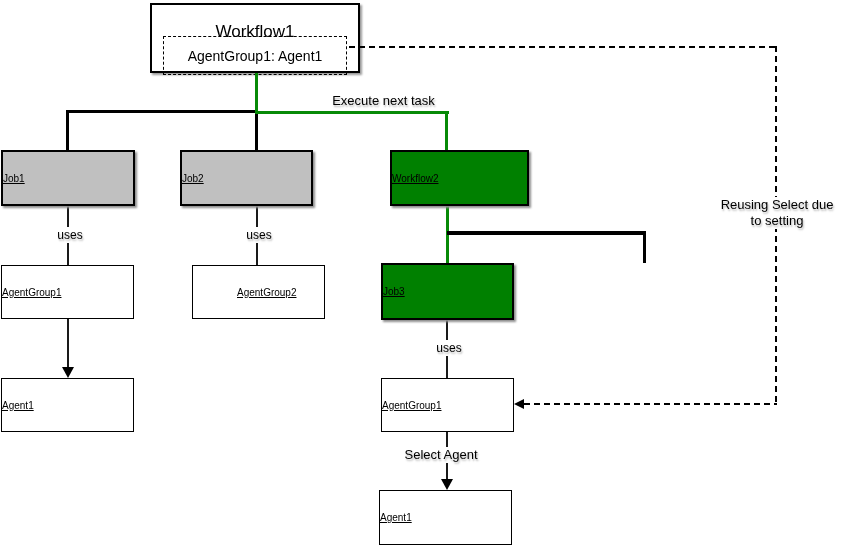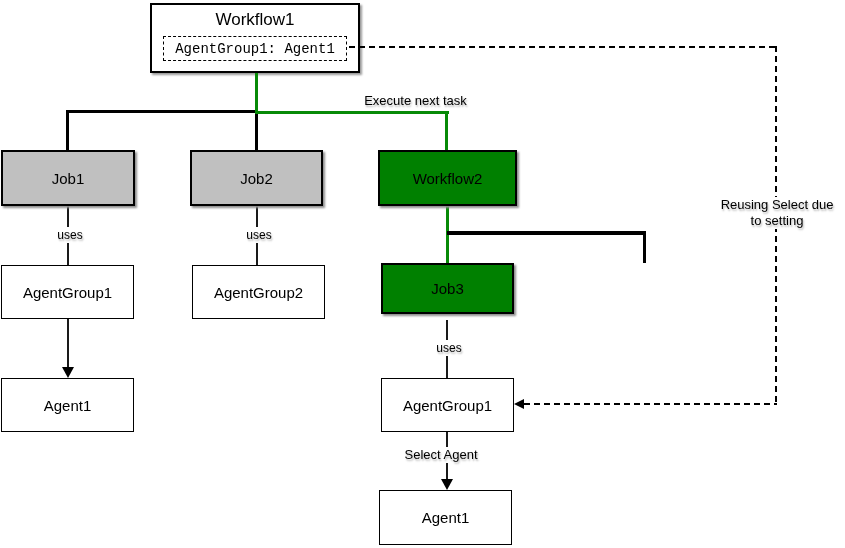--- a/index.html
+++ b/index.html
@@ -2,34 +2,34 @@
 <html style="--node-green: #008000; --node-gray: #c0c0c0; --line-green: #078a07; --line-black: #000000;"><head>
 <meta charset="utf-8">
 <style>
   html,body{margin:0;padding:0;background:#fff;}
   #canvas{
     position:relative;width:845px;height:548px;background:#ffffff;
     font-family:"Liberation Sans","DejaVu Sans",sans-serif;color:#000;overflow:hidden;
   }
   
   .node{
-    position:absolute;box-sizing:border-box;display:flex;align-items:center;justify-content:center;
-    background:#fff;border:2px solid #000;font-size:15px;
+    position:absolute;box-sizing:border-box;display:flex;align-items:center;justify-content:flex-start;
+    background:#fff;border:2px solid #000;font-size:10px;text-decoration:underline;
   }
   .node.shadowed{box-shadow:2px 2px 2px #8f8f8f;}
   .node.gray{background:var(--node-gray);}
   .node.green{background:var(--node-green);}
   .node.thin{border-width:1px;}
   
   #workflow1{position:absolute;box-sizing:border-box;left:150px;top:3px;width:210px;height:70px;
     border:2px solid #000;background:#fff;box-shadow:2px 2px 2px #9a9a9a;}
-  #workflow1 .title{font-size:17px;text-align:center;margin-top:5px;}
+  #workflow1 .title{font-size:17px;text-align:center;margin-top:17px;}
   #workflow1 .binding{
-    position:absolute;left:11px;top:31px;width:184px;height:25px;box-sizing:border-box;
-    border:1px dashed #000;font-size:14px;display:flex;align-items:center;justify-content:center;font-family:Liberation Mono, monospace;}
+    position:absolute;left:11px;top:31px;width:184px;height:39px;box-sizing:border-box;
+    border:1px dashed #000;font-size:14px;display:flex;align-items:center;justify-content:center;}
   
   .seg{position:absolute;}
   .black{background:var(--line-black);}
   .green-line{background:var(--line-green);}
   .thinline{background:#1a1a1a;}
   .dash-h{background:repeating-linear-gradient(90deg,#000 0 6px,transparent 6px 10px);}
   .dash-v{background:repeating-linear-gradient(180deg,#000 0 6px,transparent 6px 10px);}
   
   .arrow-down{position:absolute;width:0;height:0;border-left:6px solid transparent;
     border-right:6px solid transparent;border-top:11px solid #000;}
@@ -73,46 +73,46 @@
   <div class="arrow-down" style="left:441px;top:479px;"></div>
 
   <div class="seg dash-h" style="left:349px;top:46px;width:428px;height:2px;"></div>
   <div class="seg dash-v" style="left:775px;top:46px;width:2px;height:358px;"></div>
   <div class="seg dash-h" style="left:524px;top:403px;width:253px;height:2px;"></div>
   <div class="arrow-left" style="left:514px;top:399px;"></div>
 
   <div class="node gray shadowed" style="left:1px;top:150px;width:134px;height:56px;">
     <span>Job1</span>
   </div>
-  <div class="node gray shadowed" style="left:190px;top:150px;width:133px;height:56px;">
+  <div class="node gray shadowed" style="left:180px;top:150px;width:133px;height:56px;">
     <span>Job2</span>
   </div>
-  <div class="node green shadowed" style="left:378px;top:150px;width:139px;height:56px;">
+  <div class="node green shadowed" style="left:390px;top:150px;width:139px;height:56px;">
     <span>Workflow2</span>
   </div>
-  <div class="node green shadowed" style="left:381px;top:263px;width:133px;height:51px;">
+  <div class="node green shadowed" style="left:381px;top:263px;width:133px;height:57px;">
     <span>Job3</span>
   </div>
 
   <div class="node thin" style="left:1px;top:265px;width:133px;height:54px;">
     <span>AgentGroup1</span>
   </div>
-  <div class="node thin" style="left:192px;top:265px;width:133px;height:54px;">
+  <div class="node thin" style="left:192px;top:265px;width:133px;height:54px;padding-left:44px;">
     <span>AgentGroup2</span>
   </div>
   <div class="node thin" style="left:1px;top:378px;width:133px;height:54px;">
     <span>Agent1</span>
   </div>
   <div class="node thin" style="left:381px;top:378px;width:133px;height:54px;">
     <span>AgentGroup1</span>
   </div>
   <div class="node thin" style="left:379px;top:490px;width:133px;height:55px;">
     <span>Agent1</span>
   </div>
 
-  <div class="edge-label" style="left:356px;top:93px;width:115px;">Execute next task</div>
+  <div class="edge-label" style="left:324px;top:93px;width:115px;">Execute next task</div>
   <div class="edge-label small" style="left:46px;top:227px;width:44px;">uses</div>
   <div class="edge-label small" style="left:235px;top:227px;width:44px;">uses</div>
   <div class="edge-label small" style="left:425px;top:340px;width:44px;">uses</div>
   <div class="edge-label" style="left:391px;top:447px;width:96px;">Select Agent</div>
   <div class="edge-label" style="left:713px;top:197px;width:124px;">Reusing Select due to setting</div>
 
 </div>
 
 </body></html>

